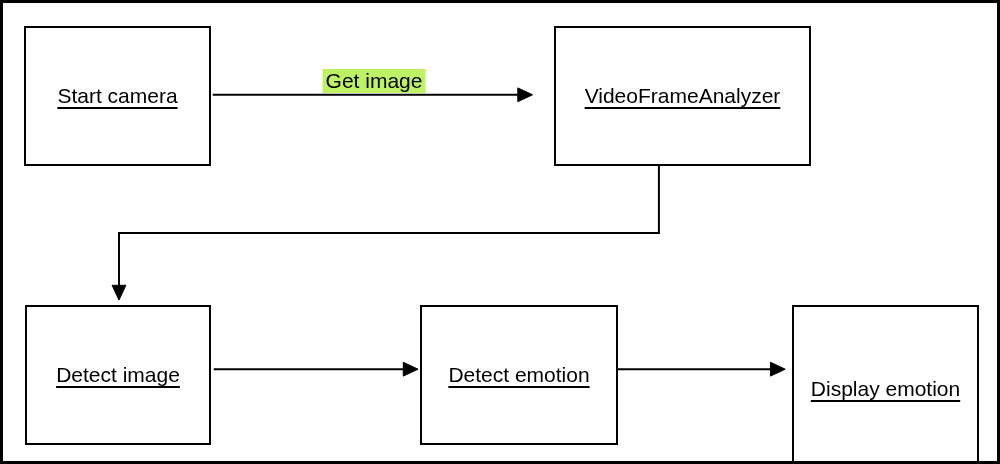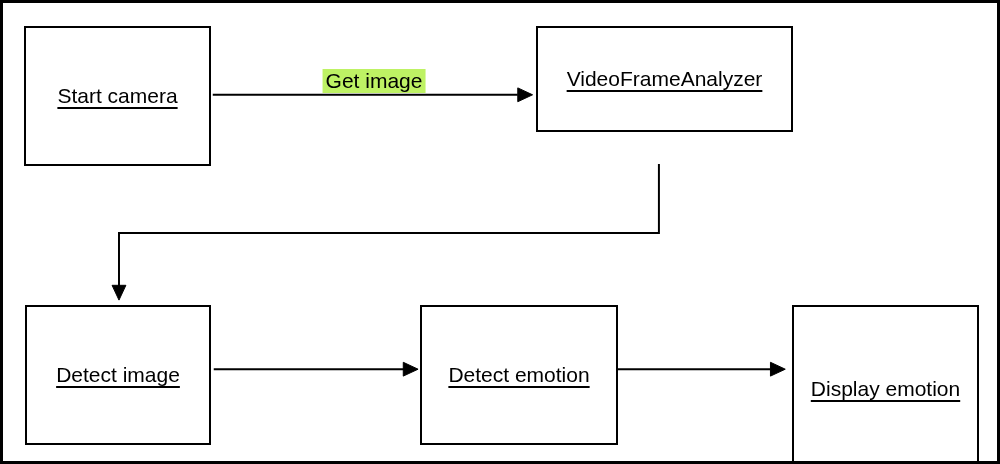--- a/index.html
+++ b/index.html
@@ -28,21 +28,21 @@
     color: #000000;
   }
   .node .label {
     text-decoration: underline;
     text-decoration-thickness: 2px;
     text-underline-offset: 4px;
     white-space: nowrap;
   }
   
   .node-start-camera        { left: 21px;  top: 23px;  width: 187px; height: 140px; }
-  .node-video-frame-analyzer{ left: 533px; top: 23px;  width: 257px; height: 106px; }
+  .node-video-frame-analyzer{ left: 551px; top: 23px;  width: 257px; height: 140px; }
   .node-detect-face         { left: 22px;  top: 302px; width: 186px; height: 140px; }
   .node-detect-emotion      { left: 417px; top: 302px; width: 198px; height: 140px; }
   .node-display-emotion     { left: 789px; top: 302px; width: 187px; height: 168px; }
 
   .edges {
     position: absolute;
     left: 0; top: 0;
     width: 100%; height: 100%;
     pointer-events: none;
   }

